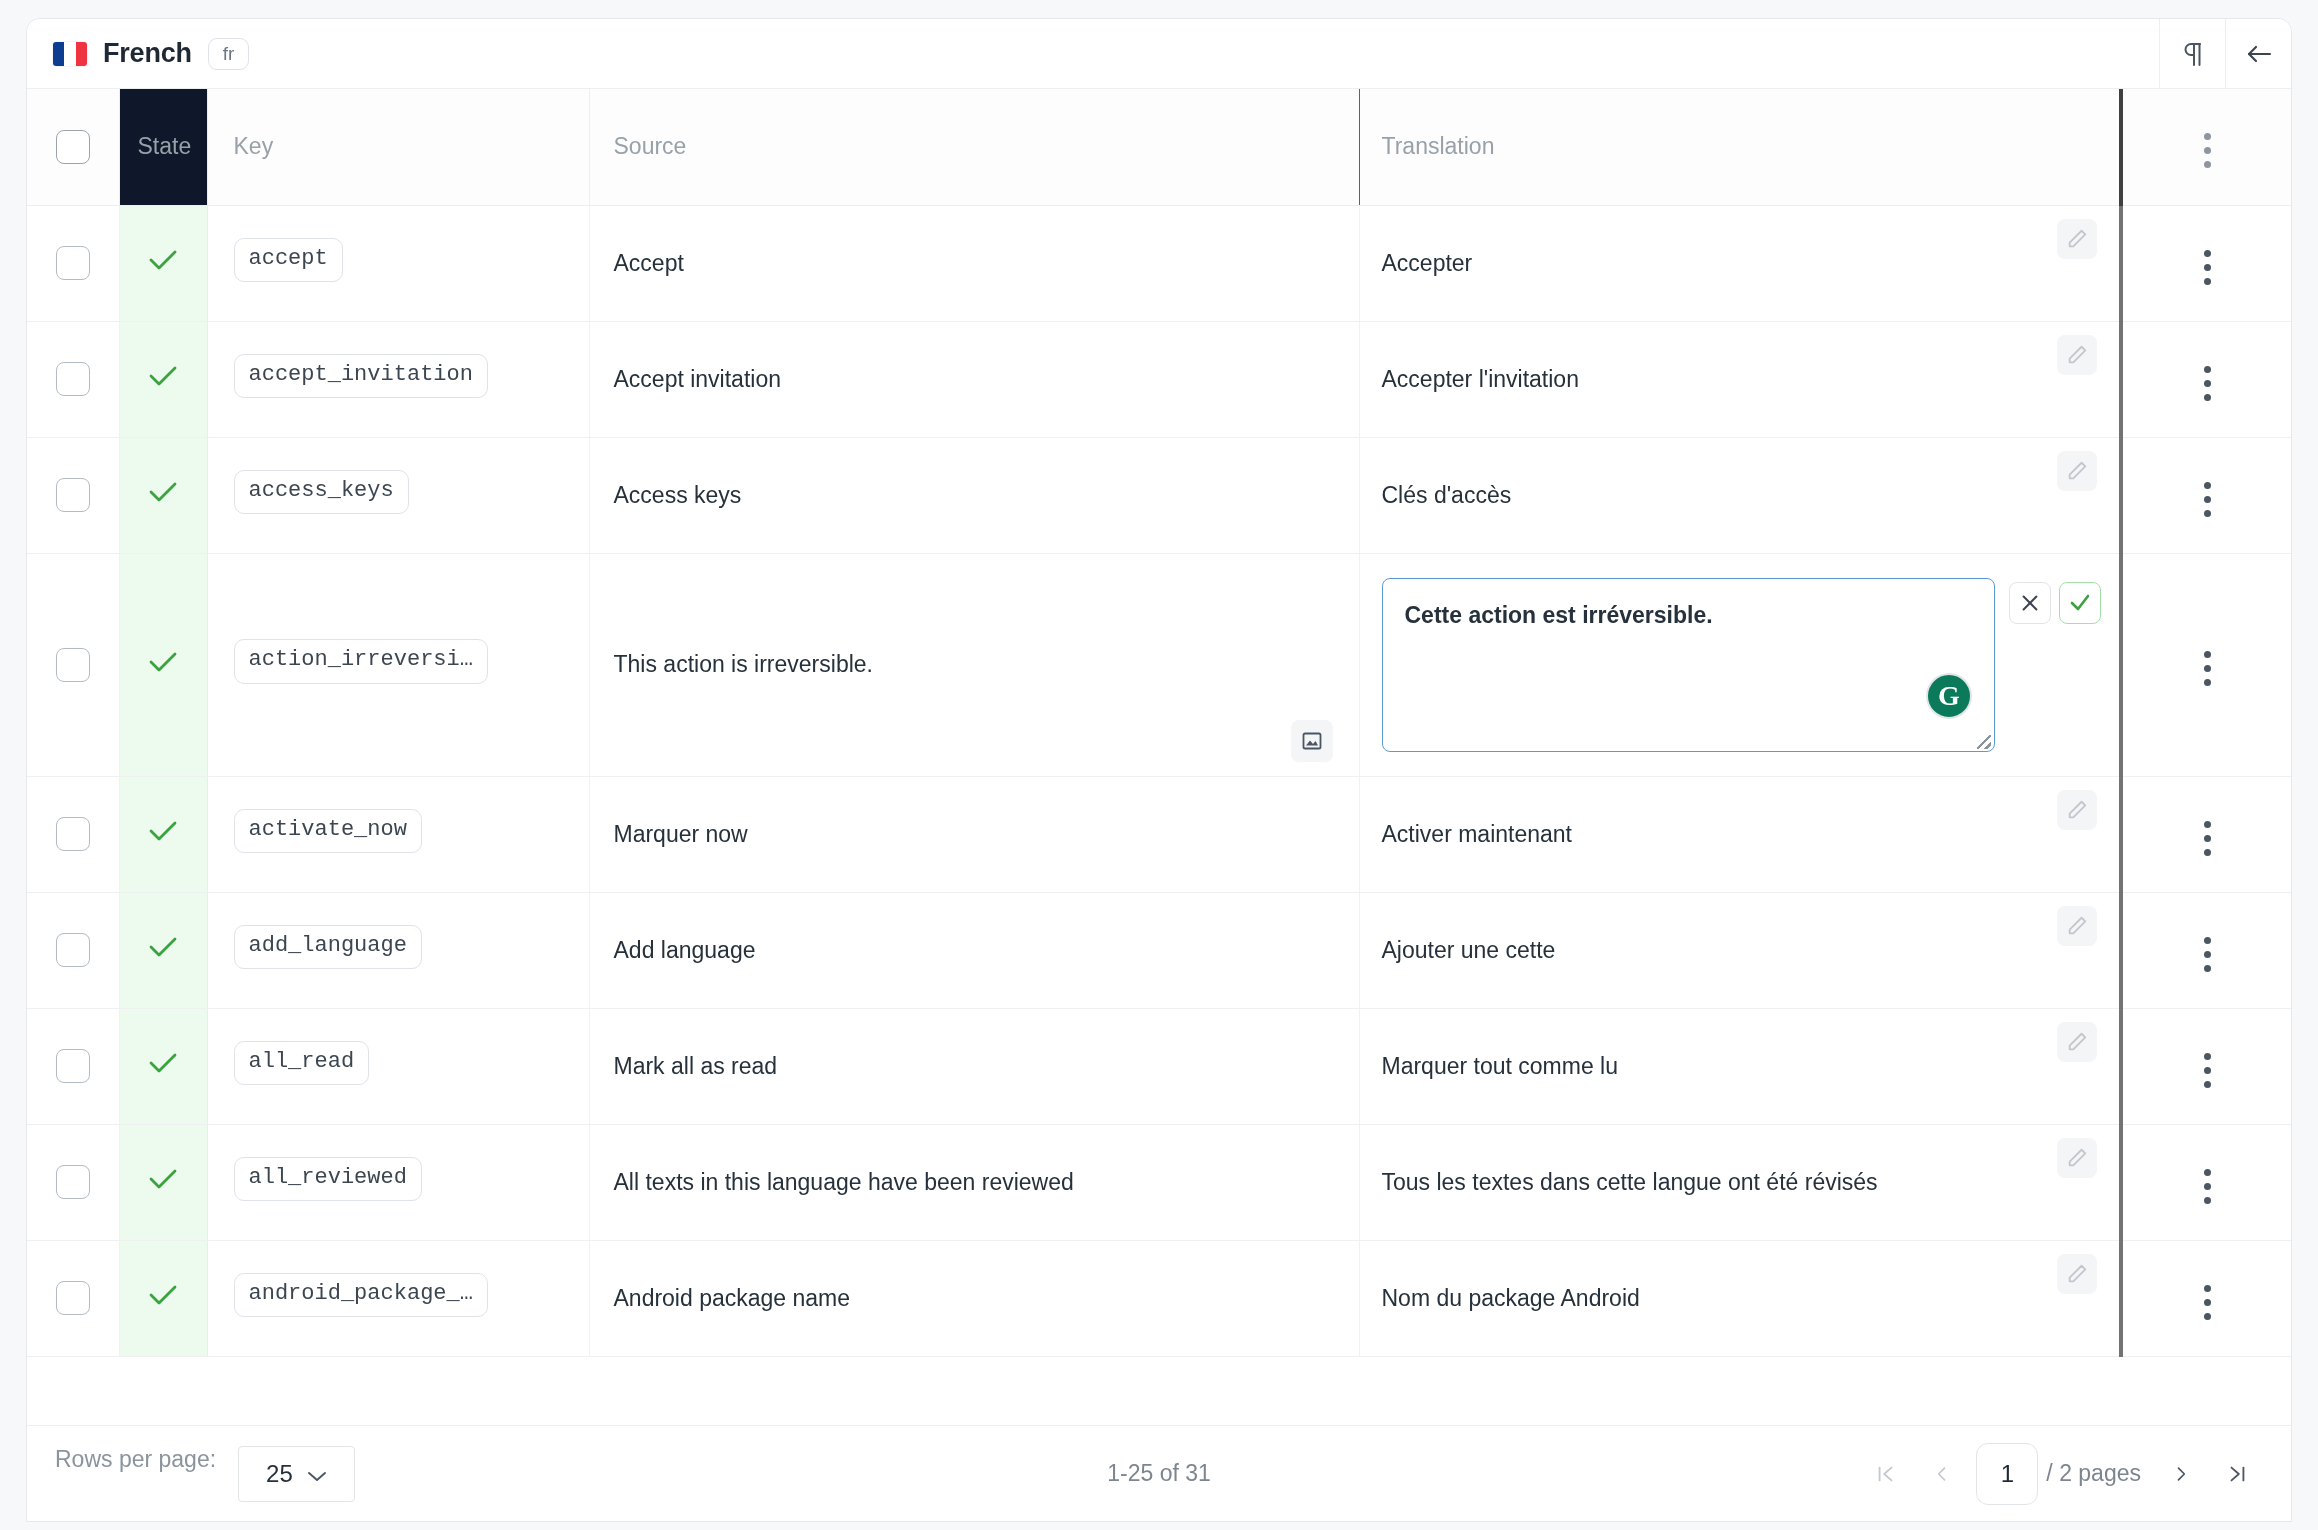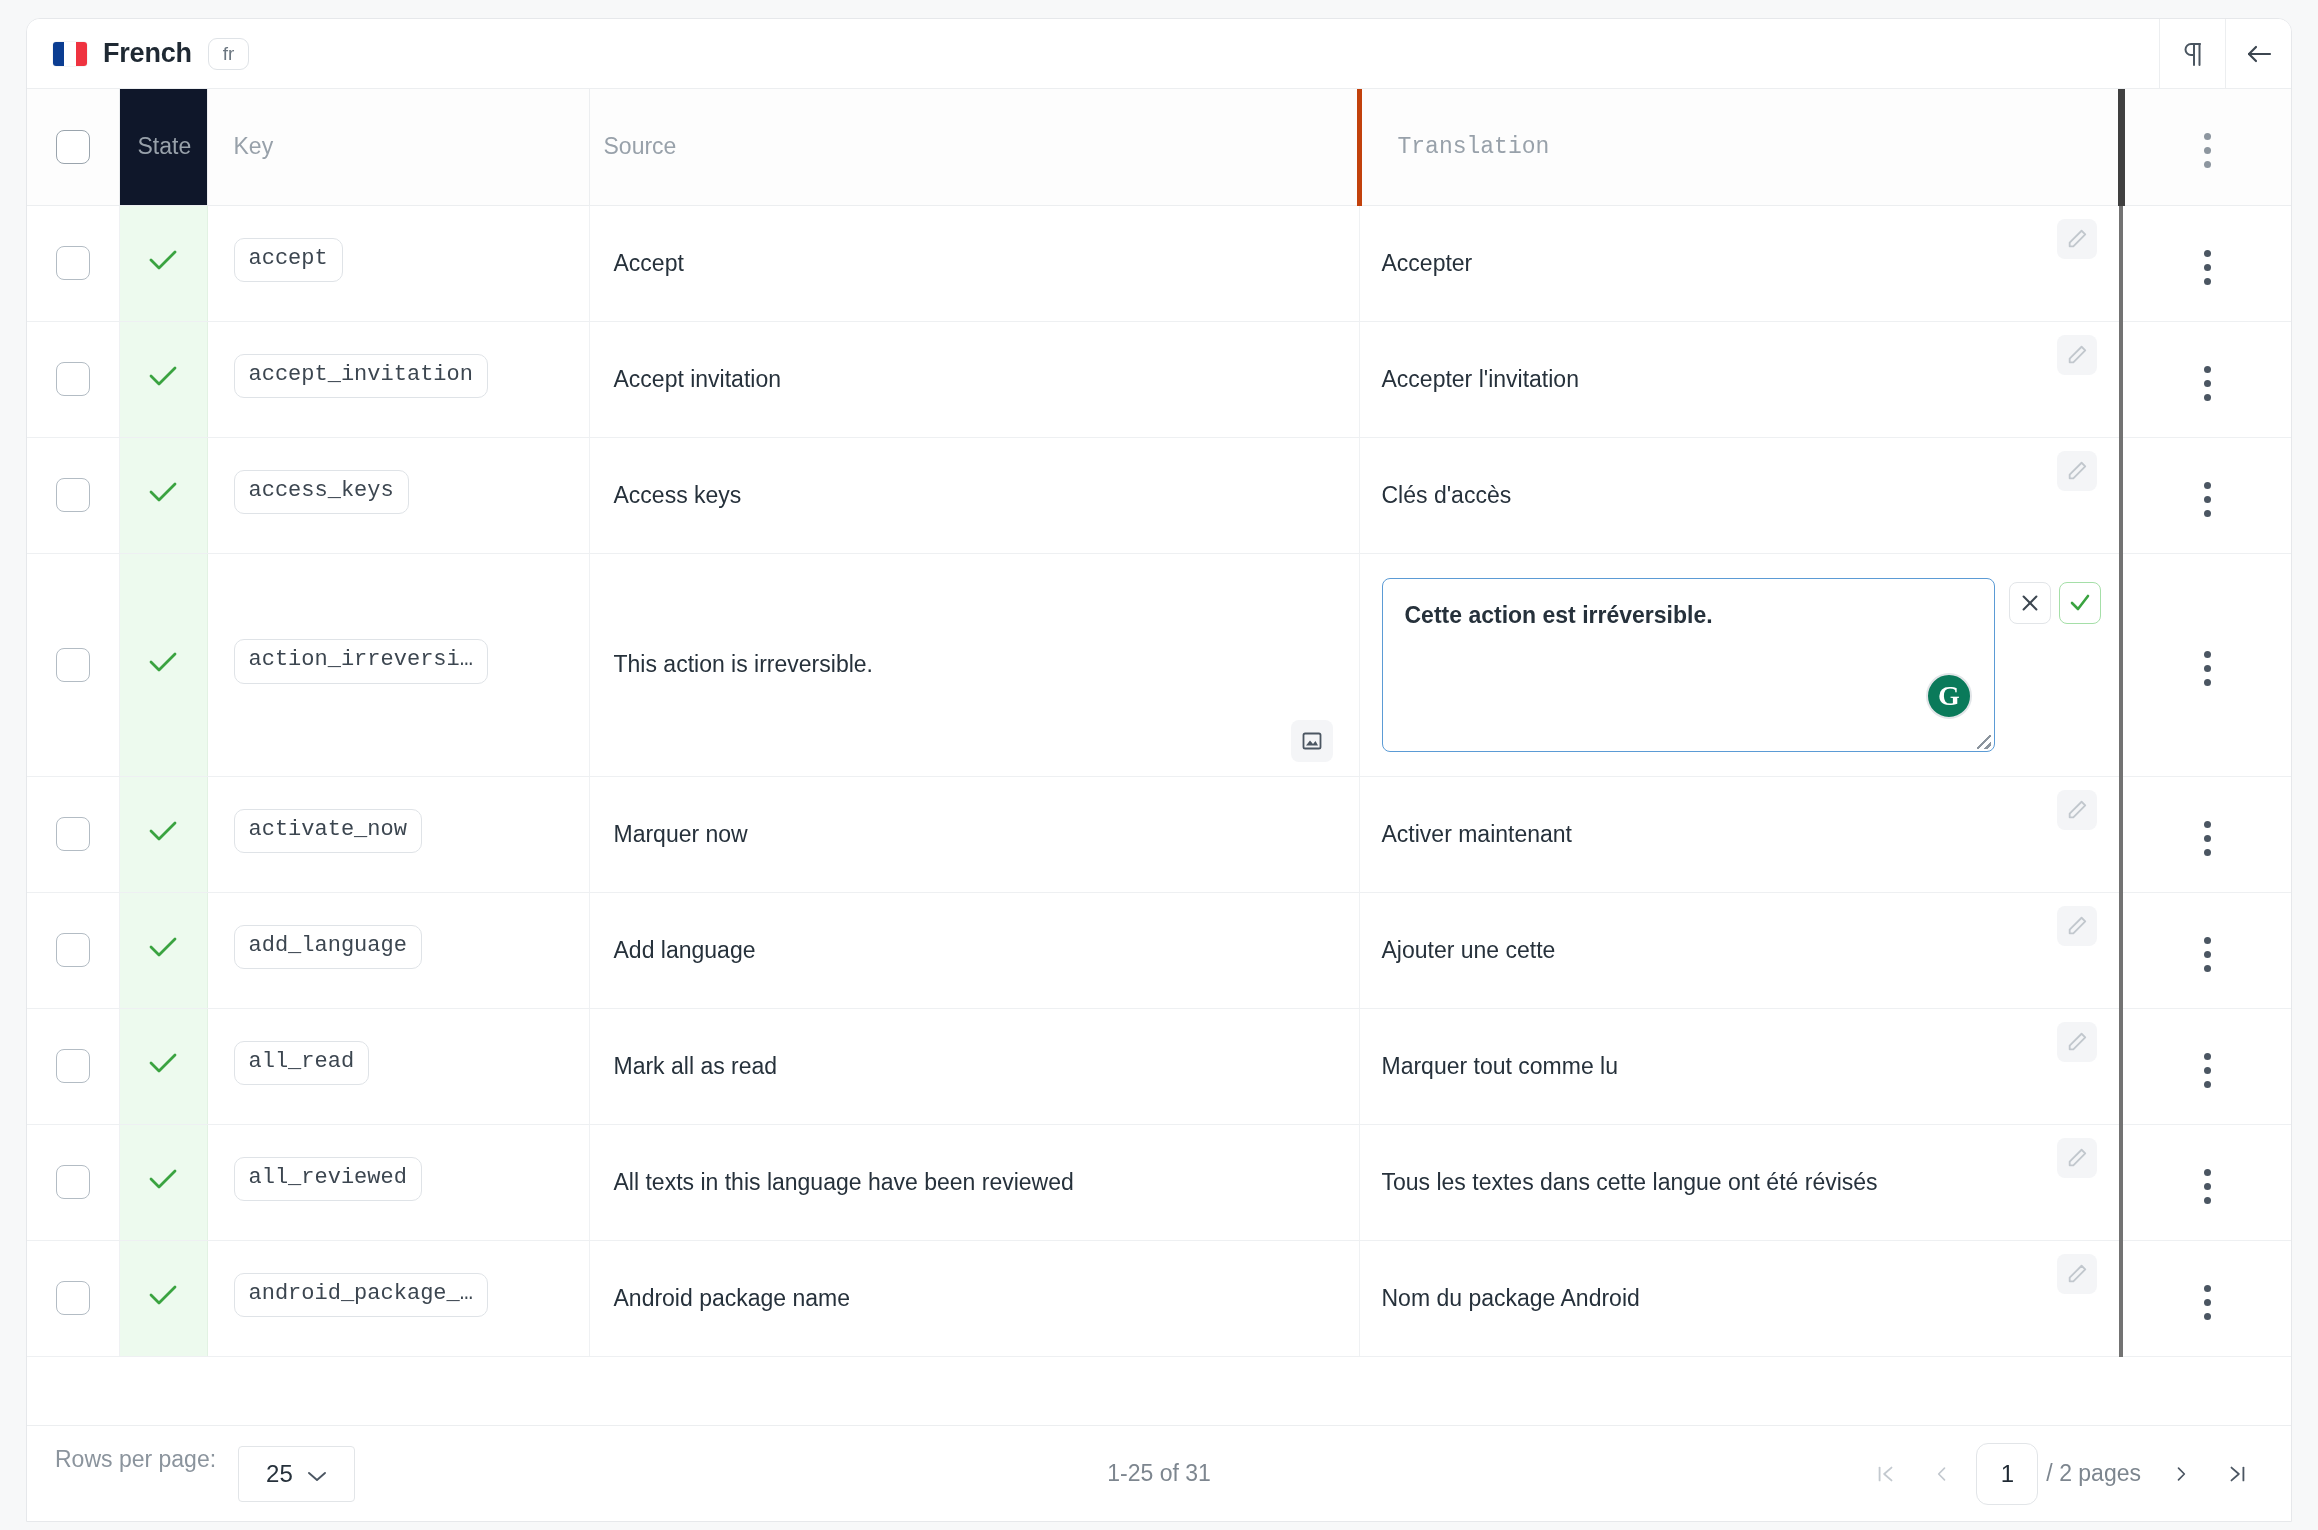--- a/index.html
+++ b/index.html
@@ -95,22 +95,22 @@
     font-weight: 400;
     font-size: 23px;
     color: #98a1aa;
     text-align: left;
     vertical-align: middle;
     padding: 0;
   }
   thead th.th-check { border-right: 1px solid #eceef0; text-align: center; }
   thead th.th-state { background: #0f172a; border-right: 1px solid #eceef0; padding-left: 18px; }
   thead th.th-key   { border-right: 1px solid #eceef0; padding-left: 26px; }
-  thead th.th-src   { border-right: 5px solid #c2410c; padding-left: 14px; }
-  thead th.th-trans { border-right: 7px solid #404040; padding-left: 36px; font-family: Liberation Mono, monospace; }
+  thead th.th-src   { border-right: 1px solid #c2410c; padding-left: 24px; }
+  thead th.th-trans { border-right: 4px solid #404040; padding-left: 22px; }
   thead th.th-menu  { text-align: center; }
 
   tbody td {
     border-bottom: 1px solid #eef0f2;
     vertical-align: middle;
     padding: 0;
     font-size: 23px;
     color: #26313b;
     background: #fff;
   }

